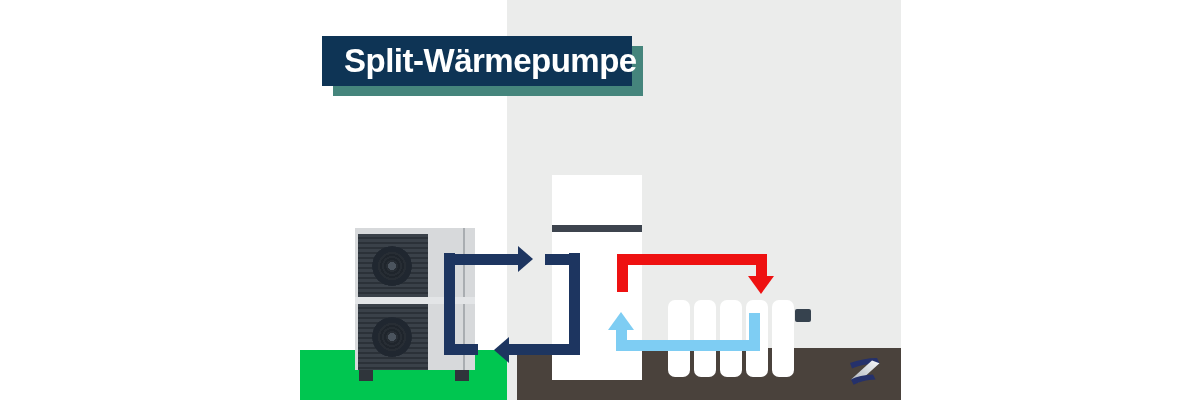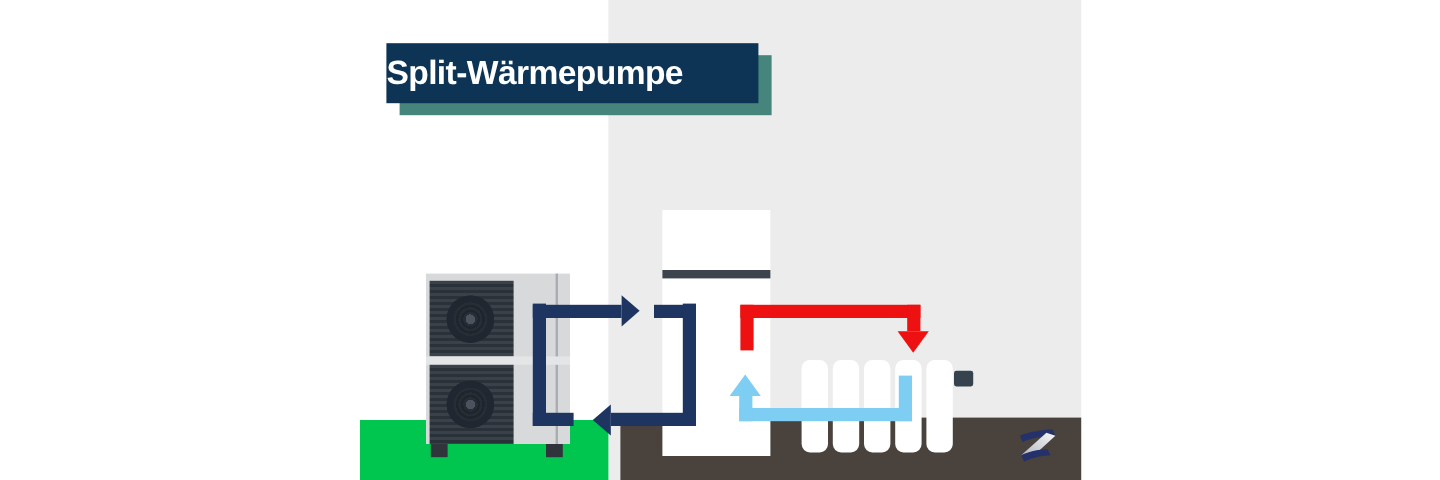--- a/index.html
+++ b/index.html
@@ -11,22 +11,22 @@
   #canvas *{position:absolute;box-sizing:border-box;}
 
   
   .wall{left:507px;top:0;width:394px;height:400px;background:var(--wall-panel,#ebeceb);}
   .grass{left:300px;top:350px;width:207px;height:50px;background:var(--grass,#00c650);}
   .floor{left:517px;top:348px;width:384px;height:52px;background:var(--floor,#4a423c);}
 
   
   .title-shadow{left:333px;top:46px;width:310px;height:50px;background:var(--title-shadow,#45857c);}
   .title-box{left:322px;top:36px;width:310px;height:50px;background:var(--title-bg,#0e3455);}
-  .title-box span{position:static;display:block;line-height:50px;
-    font-size:28px;font-weight:bold;letter-spacing:-0.5px;color:var(--title-text,#ffffff);white-space:nowrap;}
+  .title-box span{position:static;display:block;padding-left:22px;line-height:50px;
+    font-size:33px;font-weight:bold;letter-spacing:-0.5px;color:var(--title-text,#ffffff);white-space:nowrap;}
 
   
   .ou-body{left:355px;top:228px;width:120px;height:142px;background:var(--unit-body,#d7d9db);}
   .ou-line{left:463px;top:228px;width:2px;height:142px;background:var(--unit-accent-line,#a9adb1);}
   .ou-divider{left:355px;top:297px;width:120px;height:7px;background:#e3e5e7;}
   .grille{left:358px;width:70px;background:repeating-linear-gradient(to bottom,
       var(--unit-grille-dark,#3a4149) 0px,var(--unit-grille-dark,#3a4149) 3px,
       var(--unit-grille-darker,#2b3138) 3px,var(--unit-grille-darker,#2b3138) 5px);}
   .grille.top{top:234px;height:63px;}
   .grille.bottom{top:304px;height:66px;}

